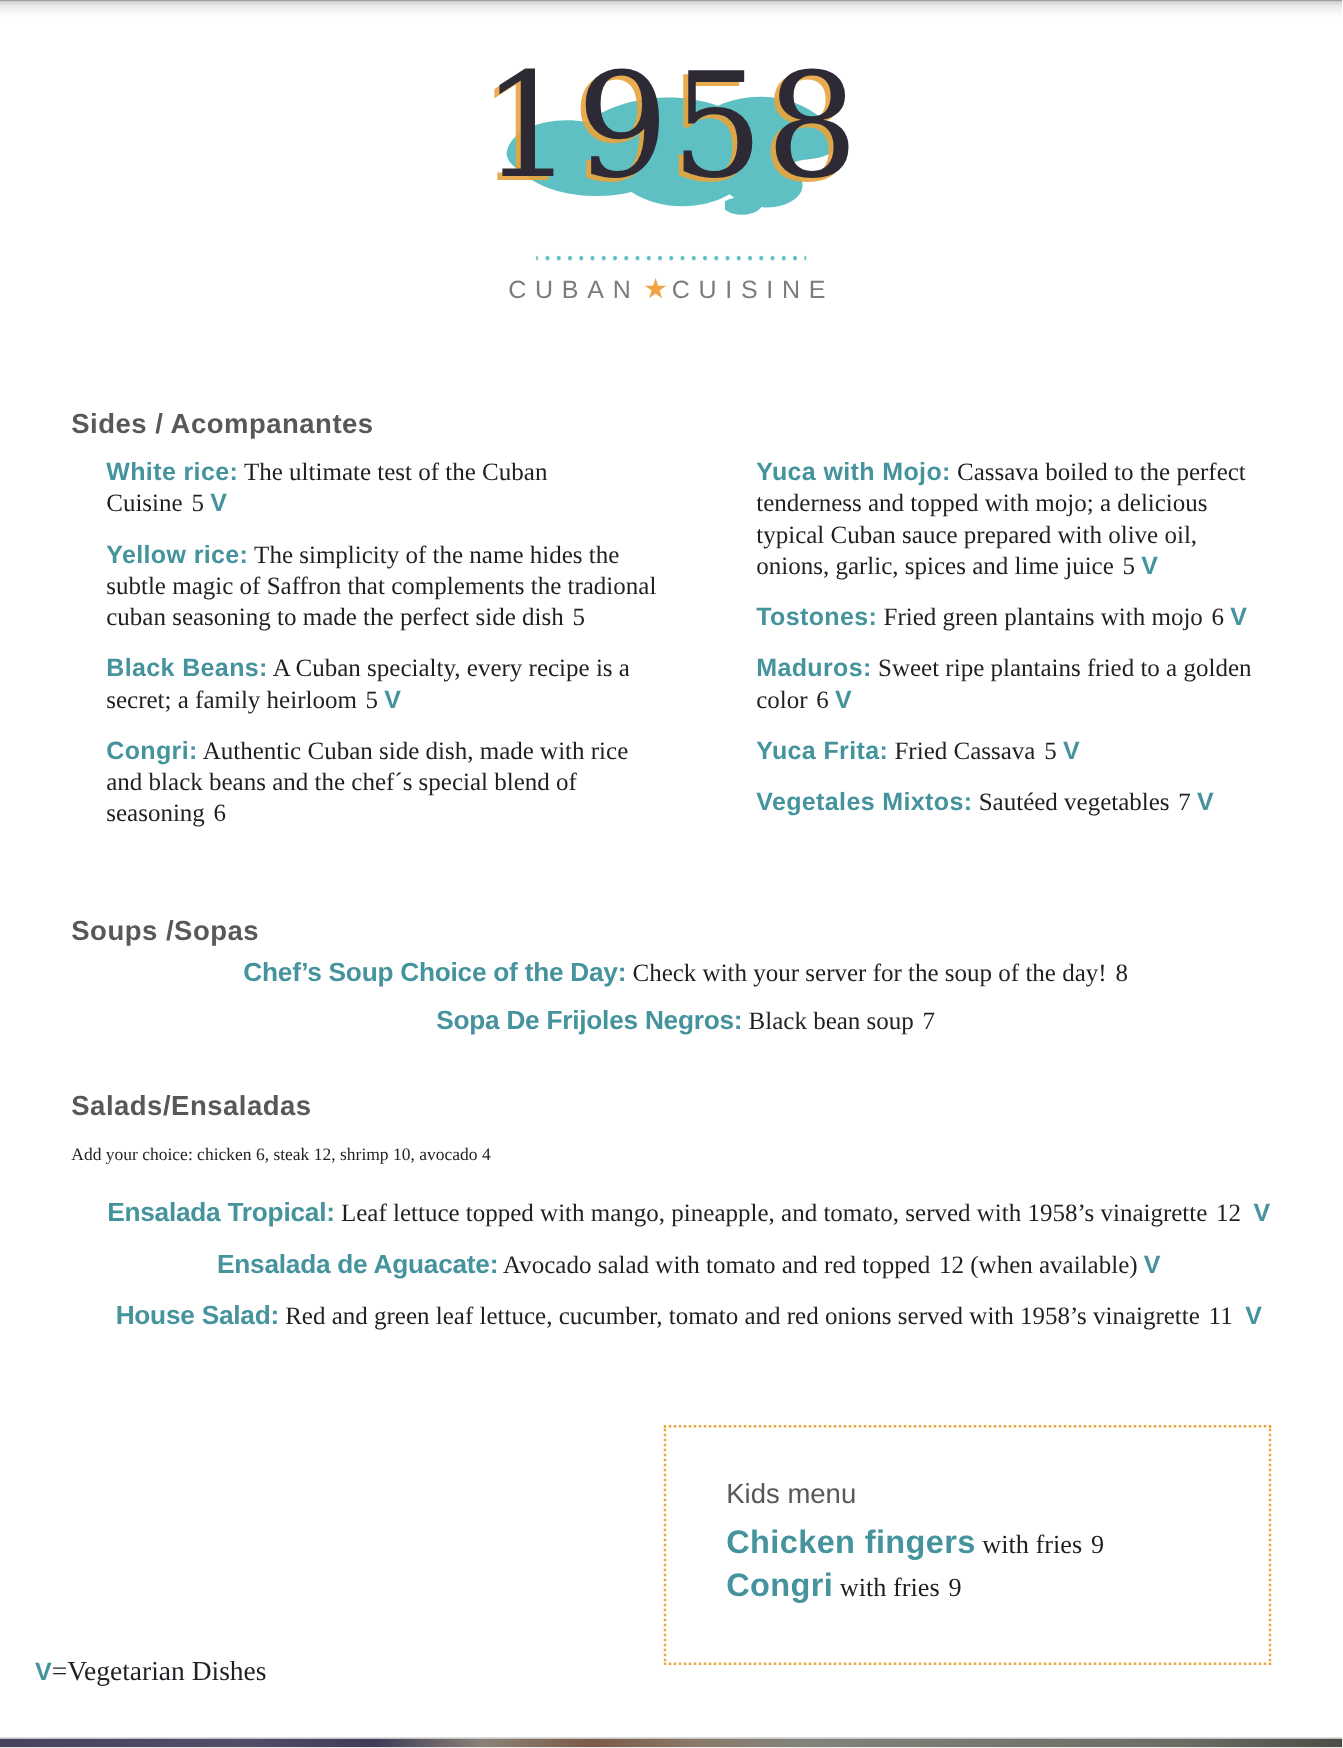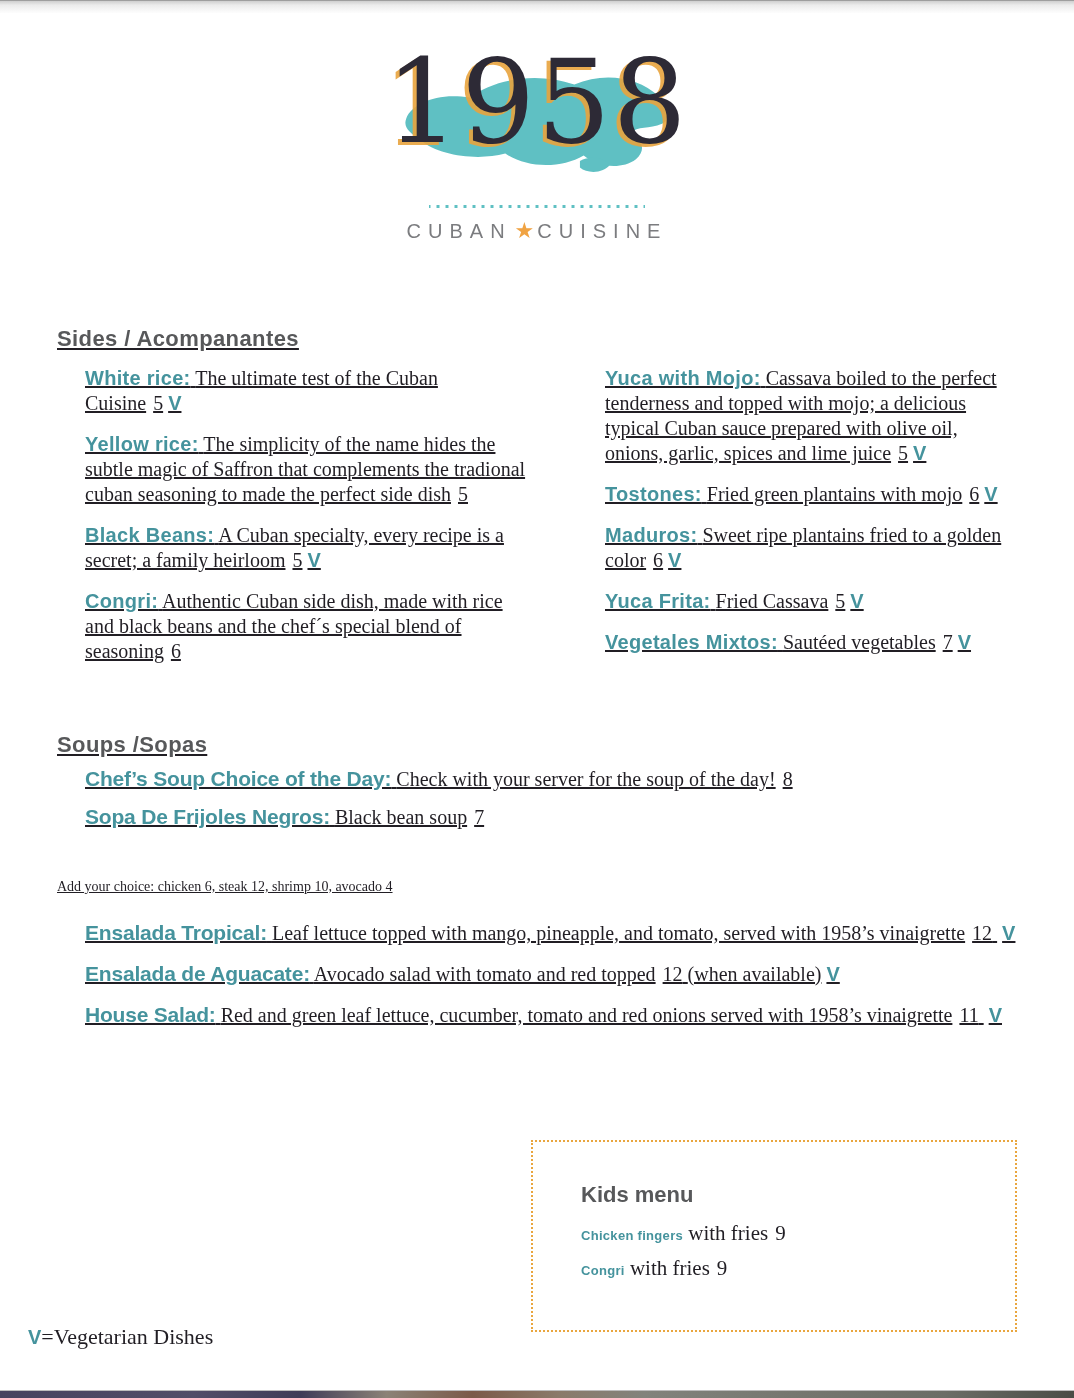--- a/index.html
+++ b/index.html
@@ -38,21 +38,21 @@
     background-image:radial-gradient(circle, #5fc0c3 1.6px, transparent 1.9px);
     background-size:9px 5px; background-position:center;
   }
   .logo-tagline {
     font-family:"Liberation Sans", sans-serif; font-size:20px; font-weight:400;
     letter-spacing:7px; color:#7b7c7f; white-space:nowrap;
   }
   .logo-tagline .star { color:#f0a343; font-size:22px; letter-spacing:0; padding:0 3px; }
 
   
-  .section { position:absolute; left:57px; width:960px;text-decoration:underline; }
+  .section { position:absolute; left:57px; width:960px; }
   .section-title {
     font-family:"Liberation Sans", sans-serif; font-weight:700;
     font-size:22px; color:#57585a; letter-spacing:0.4px; margin-bottom:14px;
   }
   .item { font-size:20px; line-height:25px; margin-bottom:16px;margin-left:28px; }
   .item-name {
     font-family:"Liberation Sans", sans-serif; font-weight:700;
     color:#45939d; letter-spacing:0.3px;
   }
   .price { margin-left:7px; }
@@ -60,37 +60,37 @@
     font-family:"Liberation Sans", sans-serif; font-weight:700;
     color:#45939d; font-size:20px; margin-left:5px;
   }
   .cols { display:flex; }
   .col-left  { width:472px; margin-right:48px; }
   .col-right { width:440px; }
 
   .section-sides  { top:326px; }
   .section-soups  { top:732px; }
   .section-salads { top:872px; }
-  .section-soups .item, .section-salads .item { white-space:nowrap; margin-bottom:12px; }
+  .section-soups .item, .section-salads .item { white-space:nowrap; margin-bottom:12px;text-align:center; }
   .section-soups .item-name, .section-salads .item-name { font-size:21px; letter-spacing:-0.2px; }
   .section-soups .section-title { margin-bottom:8px; }
   .salad-intro { font-size:14px; line-height:26px; margin:2px 0 20px; }
   .section-salads .item { margin-bottom:15px; }
 
   
   .kids-box {
     position:absolute; top:1140px; left:531px; width:486px; height:192px;
     border:2px dotted #e9a63f; padding:40px 20px 0 48px;
   }
   .kids-title {
-    font-family:"Liberation Sans", sans-serif; font-weight:700;
+    font-family:"Liberation Sans", sans-serif; font-weight:400;
     font-size:22px; color:#57585a; margin-bottom:9px;
   }
   .kids-item { font-size:21px; line-height:33px; }
-  .kids-item .item-name { font-size:13px; }
+  .kids-item .item-name { font-size:26px; }
 
   
   .legend { position:absolute; top:1324px; left:28px; font-size:22px; }
   .legend-v {
     font-family:"Liberation Sans", sans-serif; font-weight:700;
     color:#45939d; font-size:20px;
   }
 </style>
 </head>
 <body>
@@ -164,20 +164,21 @@
       <span class="item-name">Chef’s Soup Choice of the Day:</span>
       <span class="item-desc">Check with your server for the soup of the day!</span><span class="price">8</span><span class="v"></span>
     </p>
     <p class="item">
       <span class="item-name">Sopa De Frijoles Negros:</span>
       <span class="item-desc">Black bean soup</span><span class="price">7</span><span class="v"></span>
     </p>
   </div>
 
   <div class="section section-salads">
+    <div class="section-title">Salads/Ensaladas</div>
     <p class="salad-intro">Add your choice: chicken 6, steak 12, shrimp 10, avocado 4</p>
     <p class="item">
       <span class="item-name">Ensalada Tropical:</span>
       <span class="item-desc">Leaf lettuce topped with mango, pineapple, and tomato, served with 1958’s vinaigrette</span><span class="price">12</span> <span class="suffix"></span><span class="v">V</span>
     </p>
     <p class="item">
       <span class="item-name">Ensalada de Aguacate:</span>
       <span class="item-desc">Avocado salad with tomato and red topped</span><span class="price">12</span> <span class="suffix">(when available)</span><span class="v">V</span>
     </p>
     <p class="item">

